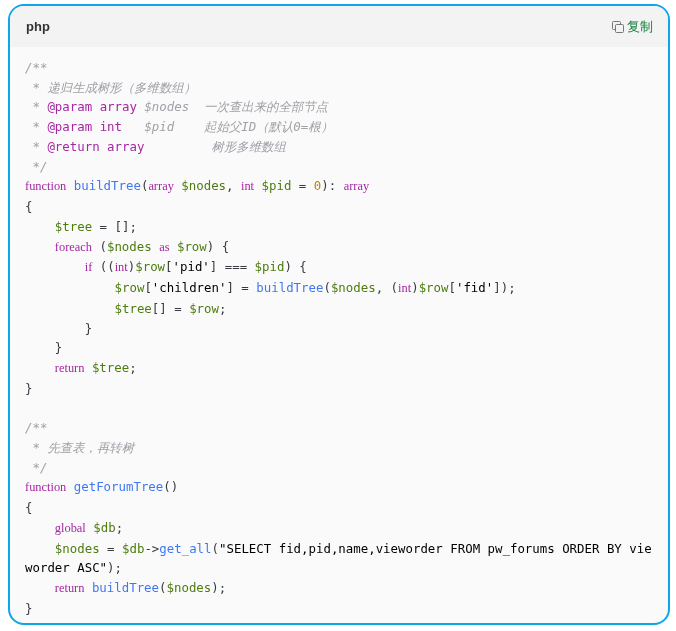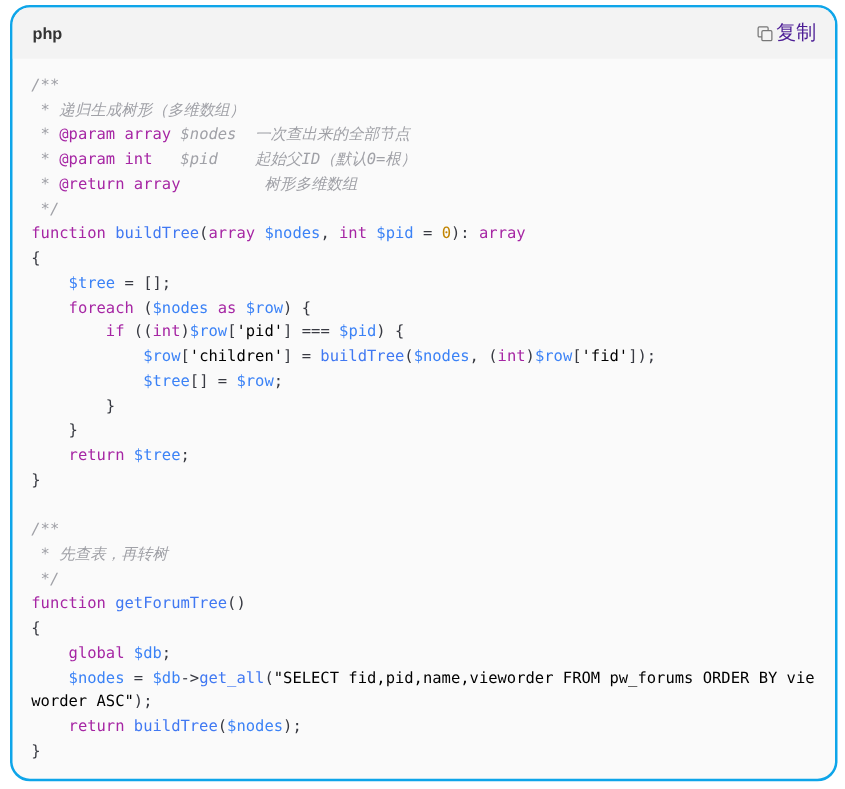--- a/index.html
+++ b/index.html
@@ -6,35 +6,35 @@
     body { width: 676px; height: 631px; position: relative; overflow: hidden; font-family: "Liberation Sans", sans-serif; }
     .code-block {
       position: absolute; left: 8px; top: 4px; width: 658px; height: 617px;
       border: 2px solid #0ea5e9; border-radius: 16px; background: #fafafa; overflow: hidden;
     }
     .code-header {
       height: 41px; background: #f3f3f3; display: flex; align-items: center;
       justify-content: space-between; padding: 0 15px 0 16px; box-sizing: border-box;
     }
     .lang-label { font-size: 13px; font-weight: bold; color: #333; }
-    .copy-btn { display: flex; align-items: center; gap: 4px; font-size: 16px; color: #4c1d95; cursor: pointer; }
+    .copy-btn { display: flex; align-items: center; gap: 4px; font-size: 13px; color: #15803d; cursor: pointer; }
     .copy-icon { width: 11px; height: 11px; position: relative; display: inline-block; }
     .copy-icon::before { content: ""; position: absolute; left: 0; top: 0; width: 7px; height: 7px; border: 1.3px solid #777; border-radius: 1.5px; }
     .copy-icon::after { content: ""; position: absolute; left: 2.5px; top: 2.5px; width: 7px; height: 7px; border: 1.3px solid #777; border-radius: 1.5px; background: #f3f3f3; }
     pre.code {
       margin: 0; padding: 11px 16px 0 15px;
       font-family: "DejaVu Sans Mono", "Liberation Mono", monospace;
       font-size: 12.4px; line-height: 19.74px; color: #383a42;
       white-space: pre-wrap; word-break: break-all;
     }
     .line { display: block; min-height: 19.74px; }
     .c { color: #a0a1a7; font-style: italic; }
     .ck { color: #a626a4; }
-    .k { color: #a626a4; }
-    .v { color: #3b82f6; }
+    .k { color: #a626a4; font-family: Liberation Serif, serif; }
+    .v { color: #4d7c0f; }
     .f { color: #4078f2; }
     .s { color: #000000; }
     .n { color: #c18401; }
     .p { color: #383a42; }
   </style>
 </head>
 <body>
 
 <div class="code-block">
   <div class="code-header">

